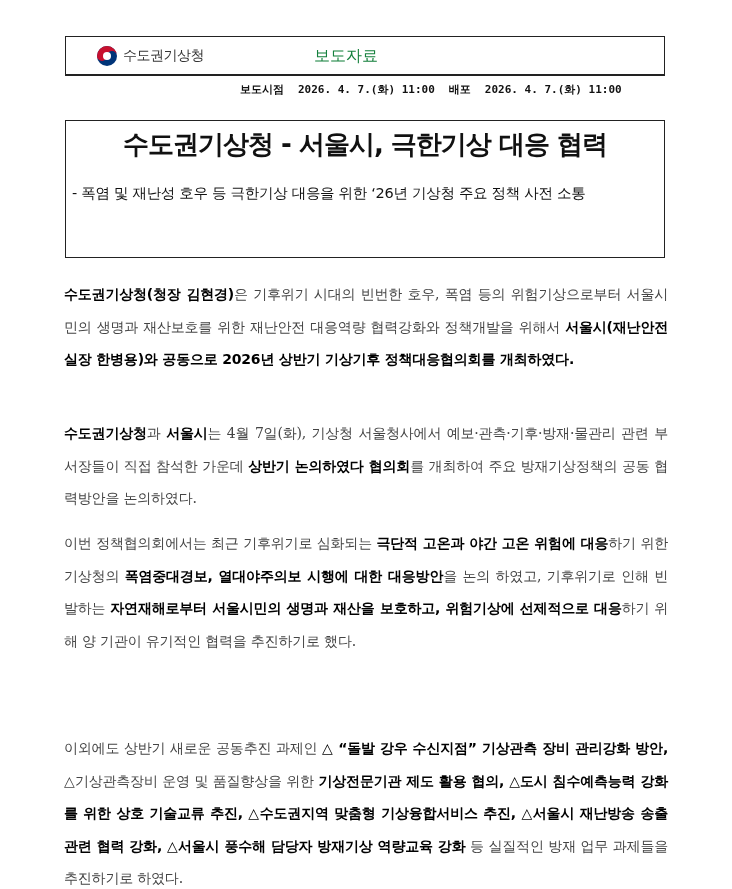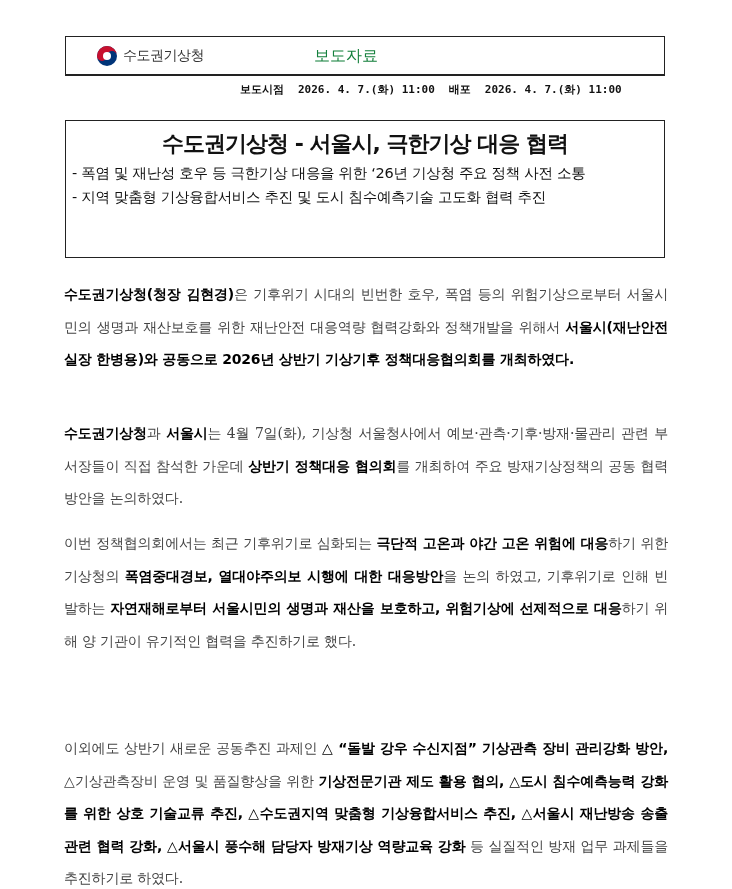--- a/index.html
+++ b/index.html
@@ -5,22 +5,22 @@
   html, body { margin:0; padding:0; background:#ffffff; }
   body { width:732px; height:889px; position:relative; overflow:hidden; font-family:"DejaVu Serif", serif; color:#111; }
   .header-box { position:absolute; left:65px; top:36px; width:600px; height:40px; border:1.5px solid #222; border-bottom:2.5px solid #222; box-sizing:border-box; }
   .logo { position:absolute; left:30px; top:8px; display:flex; align-items:center; gap:5px; }
   .logo svg { width:22px; height:22px; }
   .logo-text { font-family:"DejaVu Sans", sans-serif; font-size:14px; color:#333; letter-spacing:-0.5px; }
   .doc-type { position:absolute; left:248px; top:9px; font-family:"DejaVu Sans", sans-serif; font-size:16px; color:#15803d; }
   .dates { position:absolute; left:240px; top:82px; font-family:"DejaVu Sans Mono", monospace; font-size:11px; font-weight:bold; display:flex; gap:14px; white-space:nowrap; }
   .dates .lbl { font-family:Liberation Mono, monospace;text-align:right; }
   .title-box { position:absolute; left:65px; top:120px; width:600px; height:138px; border:1.5px solid #222; box-sizing:border-box; text-align:center; }
-  .title { font-family:"DejaVu Sans", sans-serif; font-weight:bold; font-size:22px; line-height:34px; margin-top:6px; letter-spacing:-1px; }
-  .subtitle { font-family:"DejaVu Sans", sans-serif; font-size:14.5px; line-height:24px; text-align:left; padding-left:6px; letter-spacing:-0.3px; }
+  .title { font-family:"DejaVu Sans", sans-serif; font-weight:bold; font-size:26px; line-height:34px; margin-top:6px; letter-spacing:-1px; }
+  .subtitle { font-family:"DejaVu Sans", sans-serif; font-size:14.5px; line-height:24px; text-align:left; padding-left:6px; letter-spacing:-0.3px;margin-top:20px; }
   .body-text { position:absolute; left:64px; width:604px; font-family:"DejaVu Serif", serif; font-size:14px; line-height:32.5px; text-align:justify; color:#444; letter-spacing:-0.2px; }
   .body-text b { color:#000; font-family:"DejaVu Sans", sans-serif; font-weight:bold; }
   .p1 { top:278px; }
   .p2 { top:417px; }
   .p3 { top:527px; }
   .p4 { top:732px; }
 </style>
 </head>
 <body>
 
@@ -41,19 +41,18 @@
   <span>2026. 4. 7.(화) 11:00</span>
   <span class="lbl">배포</span>
   <span>2026. 4. 7.(화) 11:00</span>
 </div>
 
 <div class="title-box">
   <div class="title">
     <div>수도권기상청 - 서울시, 극한기상 대응 협력</div>
   </div>
   <div class="subtitle">- 폭염 및 재난성 호우 등 극한기상 대응을 위한 ‘26년 기상청 주요 정책 사전 소통</div>
-  <div class="subtitle">- 지역 맞춤형 기상융합서비스 추진 및 도시 침수예측기술 고도화 협력 추진</div>
 </div>
 
 <div class="body-text p1"><b> 수도권기상청(청장 김현경)</b><span>은 기후위기 시대의 빈번한 호우, 폭염 등의 위험기상으로부터 서울시민의 생명과 재산보호를 위한 재난안전 대응역량 협력강화와 정책개발을 위해서 </span><b>서울시(재난안전실장 한병용)와 공동으로 2026년 상반기 기상기후 정책대응협의회를 개최하였다.</b></div>
-<div class="body-text p2"><b> 수도권기상청</b><span>과 </span><b>서울시</b><span>는 4월 7일(화), 기상청 서울청사에서 예보·관측·기후·방재·물관리 관련 부서장들이 직접 참석한 가운데 </span><b>상반기 정책대응 협의회</b><span>를 개최하여 주요 방재기상정책의 공동 협력방안을 논의하였다.</span></div>
+<div class="body-text p2"><b> 수도권기상청</b><span>과 </span><b>서울시</b><span>는 4월 7일(화), 기상청 서울청사에서 예보·관측·기후·방재·물관리 관련 부서장들이 직접 참석한 가운데 </span><b>상반기 논의하였다 협의회</b><span>를 개최하여 주요 방재기상정책의 공동 협력방안을 논의하였다.</span></div>
 <div class="body-text p3"><span> 이번 정책협의회에서는 최근 기후위기로 심화되는 </span><b>극단적 고온과 야간 고온 위험에 대응</b><span>하기 위한 기상청의 </span><b>폭염중대경보, 열대야주의보 시행에 대한 대응방안</b><span>을 논의 하였고, 기후위기로 인해 빈발하는 </span><b>자연재해로부터 서울시민의 생명과 재산을 보호하고, 위험기상에 선제적으로 대응</b><span>하기 위해 양 기관이 유기적인 협력을 추진하기로 했다.</span></div>
 <div class="body-text p4"><span> 이외에도 상반기 새로운 공동추진 과제인 </span><b>△ “돌발 강우 수신지점” 기상관측 장비 관리강화 방안, </b><span>△기상관측장비 운영 및 품질향상을 위한 </span><b>기상전문기관 제도 활용 협의, △도시 침수예측능력 강화를 위한 상호 기술교류 추진, △수도권지역 맞춤형 기상융합서비스 추진, △서울시 재난방송 송출관련 협력 강화, △서울시 풍수해 담당자 방재기상 역량교육 강화</b><span> 등 실질적인 방재 업무 과제들을 추진하기로 하였다.</span></div>
 
 </body></html>

